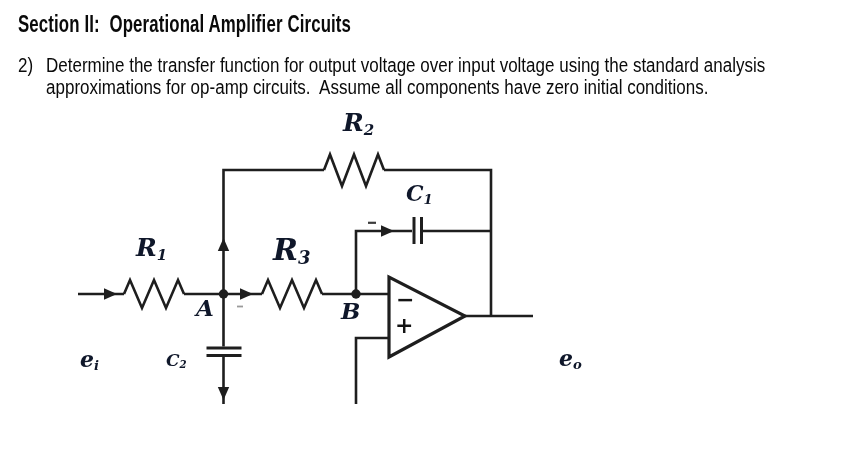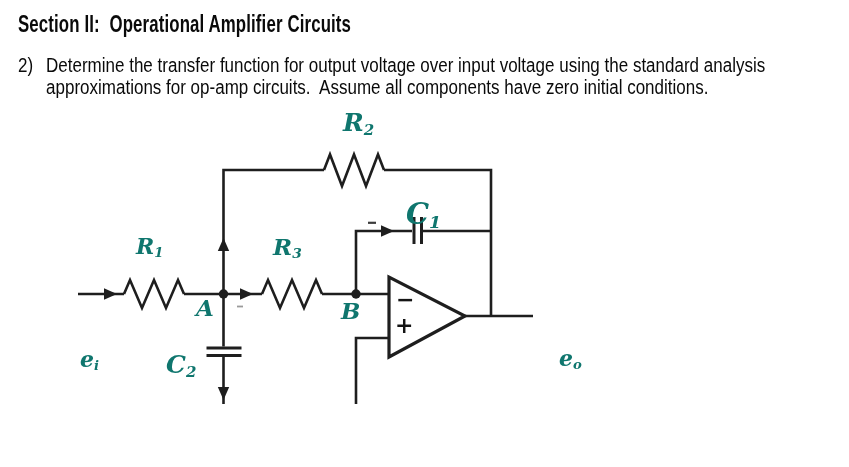--- a/index.html
+++ b/index.html
@@ -30,29 +30,29 @@
   .w-thick { stroke:var(--ink,#1e1e1e); stroke-width:3; fill:none; }
   .ah { fill:var(--ink,#1e1e1e); stroke:none; }
   .dot { fill:var(--ink,#1e1e1e); stroke:none; }
   .tri { fill:#ffffff; stroke:var(--ink,#1e1e1e); stroke-width:3.2; stroke-linejoin:miter; }
   .dash1 { stroke:#3b3b3b; stroke-width:2.2; }
   .dash2 { stroke:#9a9a9a; stroke-width:1.8; }
 
   
   .lbl {
     position:absolute; font-family:"DejaVu Serif", serif;
-    font-style:italic; font-weight:bold; color:#0f766e;
+    font-style:italic; font-weight:bold; color:#0f172a;
     line-height:1; white-space:nowrap;
   }
   .lbl .sub { font-size:0.6em; position:relative; top:0.24em; font-style:italic; }
-  .lbl-r1 { left:136px; top:235px; font-size:22px; }
+  .lbl-r1 { left:136px; top:235px; font-size:25px; }
   .lbl-r2 { left:343px; top:110px; font-size:25px; }
-  .lbl-r3 { left:273px; top:235px; font-size:23px; }
-  .lbl-c1 { left:406px; top:200px; font-size:29px; }
-  .lbl-c2 { left:166px; top:352px; font-size:25px; }
+  .lbl-r3 { left:273px; top:235px; font-size:30px; }
+  .lbl-c1 { left:406px; top:182px; font-size:22px; }
+  .lbl-c2 { left:166px; top:352px; font-size:17px; }
   .lbl-a  { left:196px; top:296px; font-size:23px; }
   .lbl-b  { left:341px; top:299px; font-size:23px; }
   .lbl-ei { left:80px;  top:334px; font-size:22px;margin-top:14px; }
   .lbl-eo { left:511px; top:347px; font-size:22px;margin-left:48px; }
   .sign {
     position:absolute; font-family:"DejaVu Serif", serif; font-weight:bold;
     color:#141414; line-height:1; font-size:22px;
   }
   .sign-minus { left:396px; top:288px; }
   .sign-plus  { left:395px; top:314px; }

